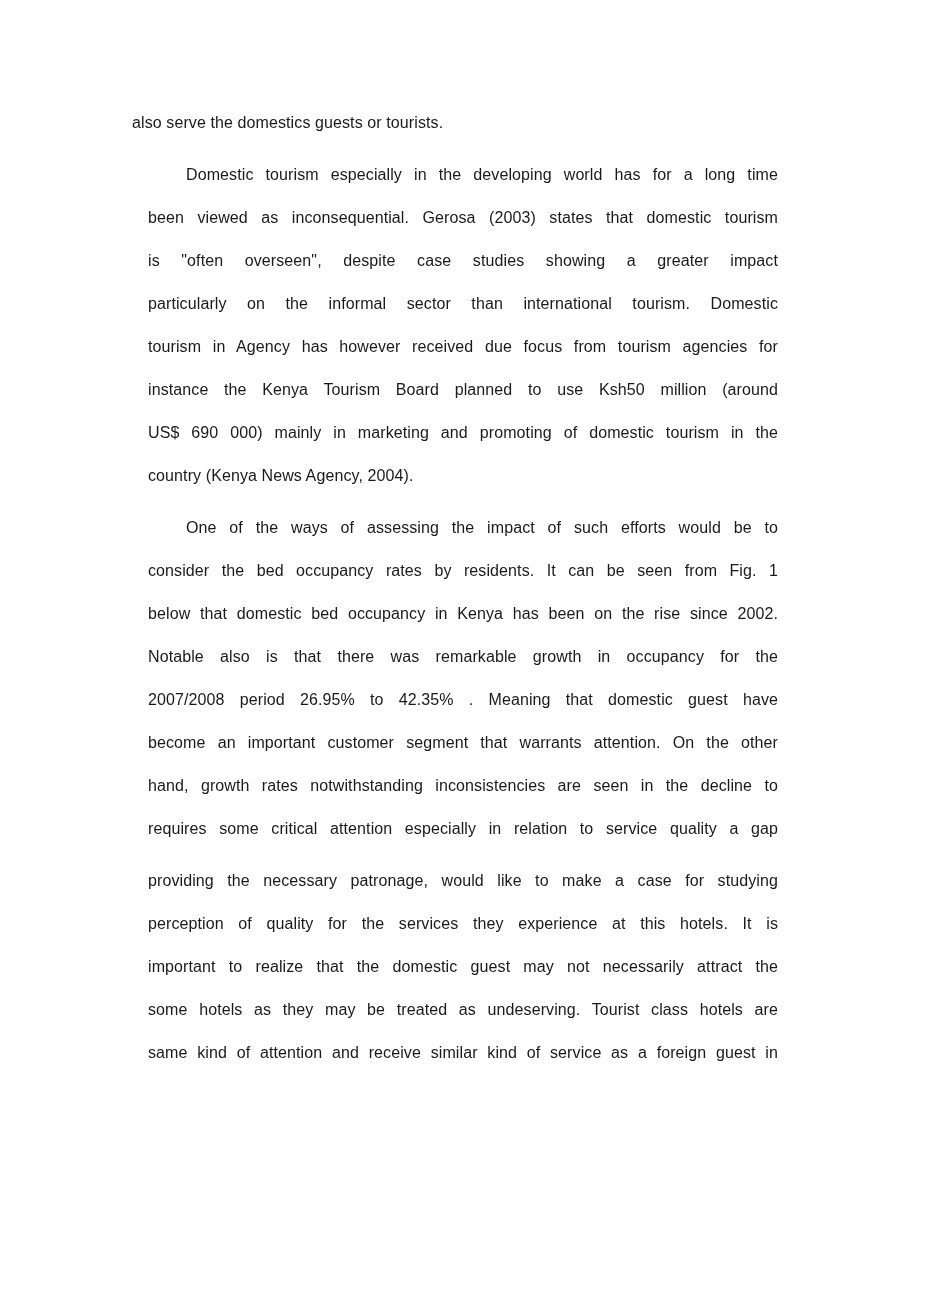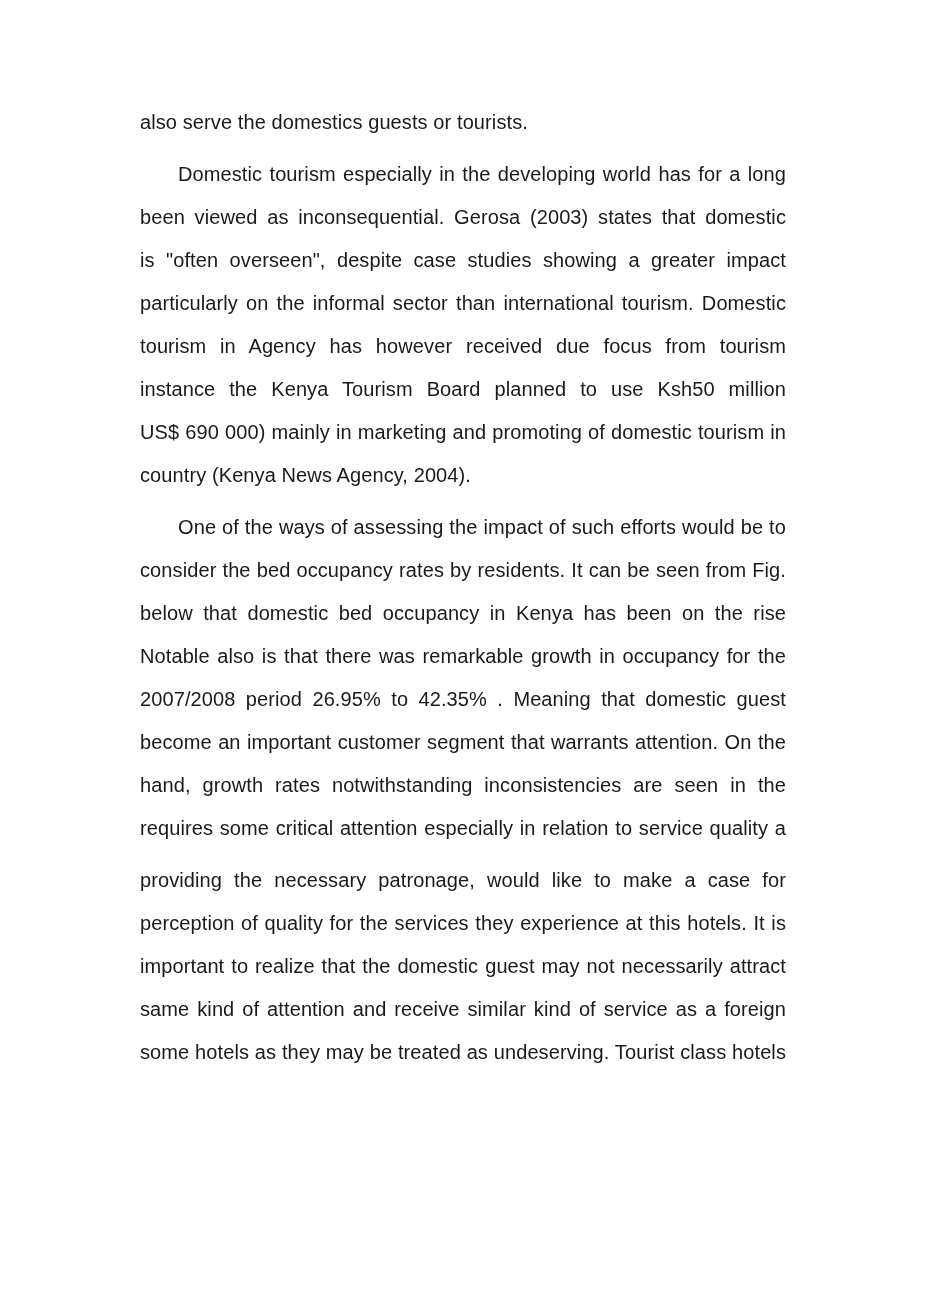--- a/index.html
+++ b/index.html
@@ -11,29 +11,29 @@
     position: relative;
     width: 926px;
     height: 1309px;
     margin: 0 auto;
     background: #ffffff;
     overflow: hidden;
   }
   .doc-body {
     position: absolute;
     top: 101px;
-    left: 140px;
+    left: 132px;
     width: 646px;
     color: #1a1a1a;
-    font-size: 20px;
+    font-size: 16px;
     line-height: 43px;
     letter-spacing: 0.1px;
   }
   .paragraph { margin: 0; }
-  .paragraph + .paragraph { margin-top: 9px; }
+  .paragraph + .paragraph { margin-top: 9px; margin-left: 16px; }
   .line {
     text-align: justify;
     text-align-last: justify;
     height: 43px;
     overflow: hidden;
   }
   .line.indent { padding-left: 38px; }
   .line.last-line {
     text-align: left;
     text-align-last: left;
@@ -64,17 +64,17 @@
         <div class="line">Notable also is that there was remarkable growth in occupancy for the</div>
         <div class="line">2007/2008 period 26.95% to 42.35% . Meaning that domestic guest have</div>
         <div class="line">become an important customer segment that warrants attention. On the other</div>
         <div class="line">hand, growth rates notwithstanding inconsistencies are seen in the decline to</div>
         <div class="line">requires some critical attention especially in relation to service quality a gap</div>
       </div>
       <div class="paragraph">
         <div class="line">providing the necessary patronage, would like to make a case for studying</div>
         <div class="line">perception of quality for the services they experience at this hotels. It is</div>
         <div class="line">important to realize that the domestic guest may not necessarily attract the</div>
+        <div class="line">some hotels as they may be treated as undeserving. Tourist class hotels are</div>
         <div class="line">same kind of attention and receive similar kind of service as a foreign guest in</div>
-        <div class="line">some hotels as they may be treated as undeserving. Tourist class hotels are</div>
       </div>
     </div>
 </div>
 
 </body></html>

